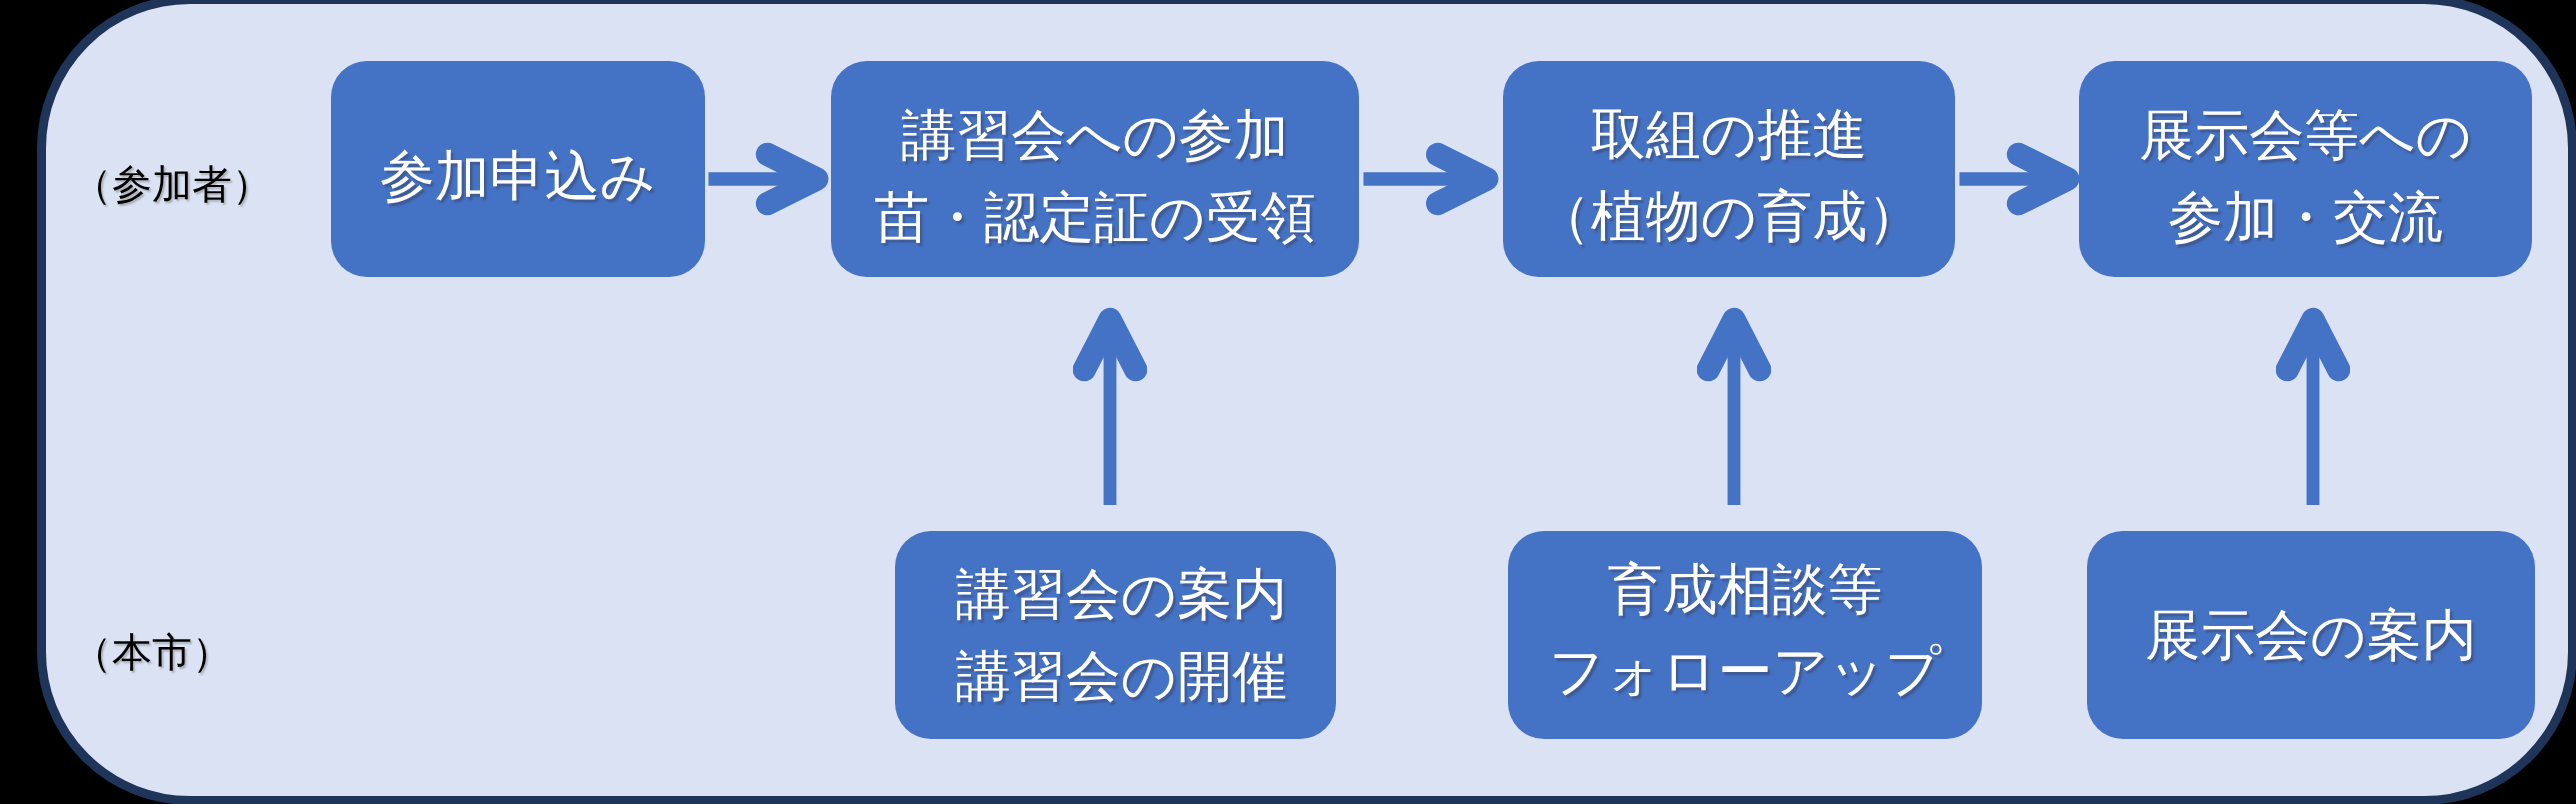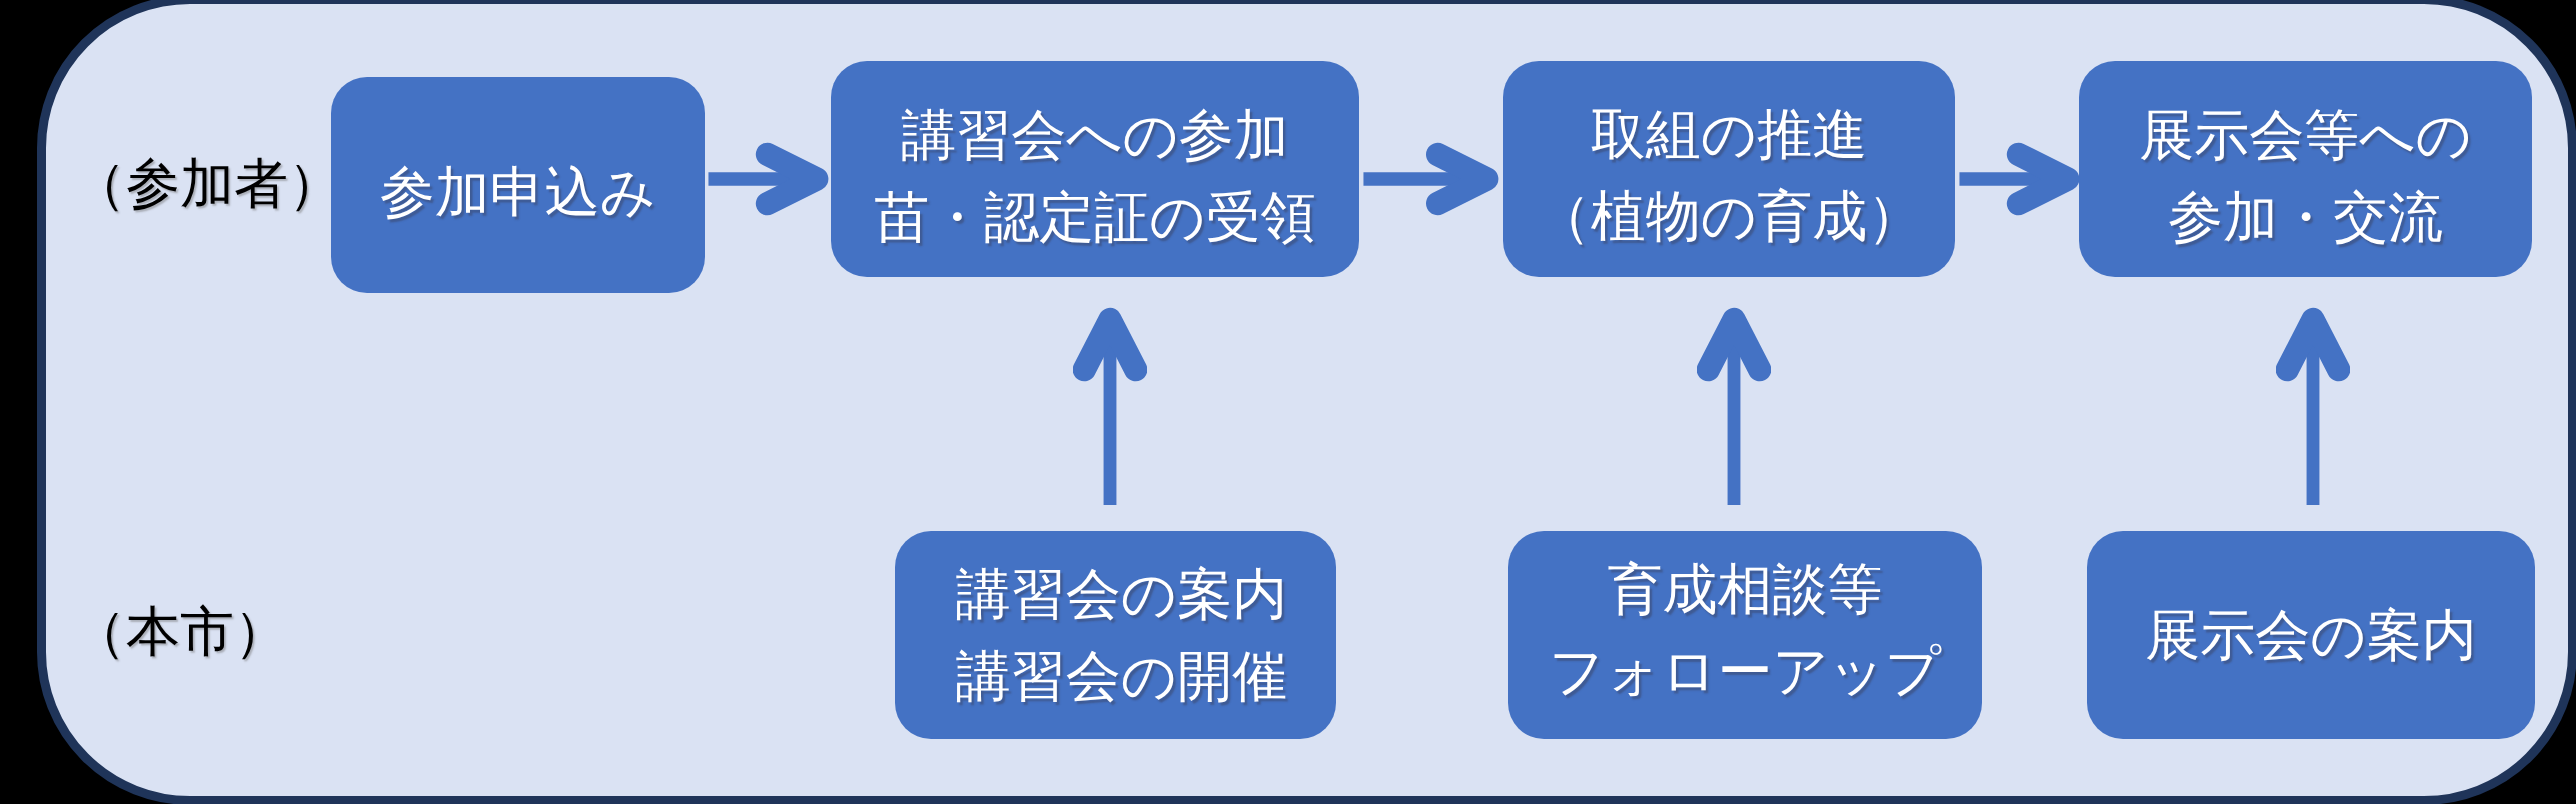--- a/index.html
+++ b/index.html
@@ -25,27 +25,27 @@
     width: 2540px;
     height: 810px;
     box-sizing: border-box;
     background: var(--panel_fill, #dae2f3);
     border: 9.2px solid var(--panel_border, #1f3459);
     border-radius: 153px;
   }
   .row-label {
     position: absolute;
     color: var(--label_text, #000);
-    font-size: 54px;
+    font-size: 40px;
     line-height: 80px;
     white-space: nowrap;
     text-shadow: 1.8px 1.8px 1.8px rgba(110,110,110,0.45);
   }
   .label-participants { left: 72px; top: 144px; }
-  .label-city         { left: 72px; top: 592px; }
+  .label-city         { left: 72px; top: 616px; font-family: Liberation Mono, monospace; }
 
   .box {
     position: absolute;
     background: var(--box_fill, #4472c4);
     border-radius: 36px;
     display: flex;
     flex-direction: column;
     align-items: center;
     justify-content: center;
     text-align: center;
@@ -54,21 +54,21 @@
   .box .line {
     display: block;
     color: var(--box_text, #fff);
     font-size: 55px;
     line-height: 82px;
     white-space: nowrap;
     text-shadow: 2.5px 3.1px 1.8px rgba(55,55,75,0.40);
   }
   .top-box { padding-top: 13.5px; box-sizing: border-box; }
 
-  .b1 { left: 331px;  top: 61px; width: 374px; height: 216px; margin-top: 16px; }
+  .b1 { left: 331px;  top: 61px; width: 374px; height: 216px; }
   .b2 { left: 831px; top: 61px; width: 528px; height: 216px; text-align: center; }
   .b3 { left: 1503px; top: 61px; width: 452px; height: 216px; font-family: Liberation Serif, serif; }
   .b4 { left: 2079px; top: 61px; width: 453px; height: 216px; }
 
   .ba { left: 895px; top: 531px; width: 429px; height: 208px; padding-left: 12px; }
   .bb { left: 1508px; top: 531px; width: 474px; height: 208px; font-family: Liberation Mono, monospace; }
   .bc { left: 2087px; top: 531px; width: 448px; height: 208px; text-align: center; }
 
   .arrow { position: absolute; color: var(--arrow, #4472c4); }
   .a1 { left: 706px; top: 142px; }

